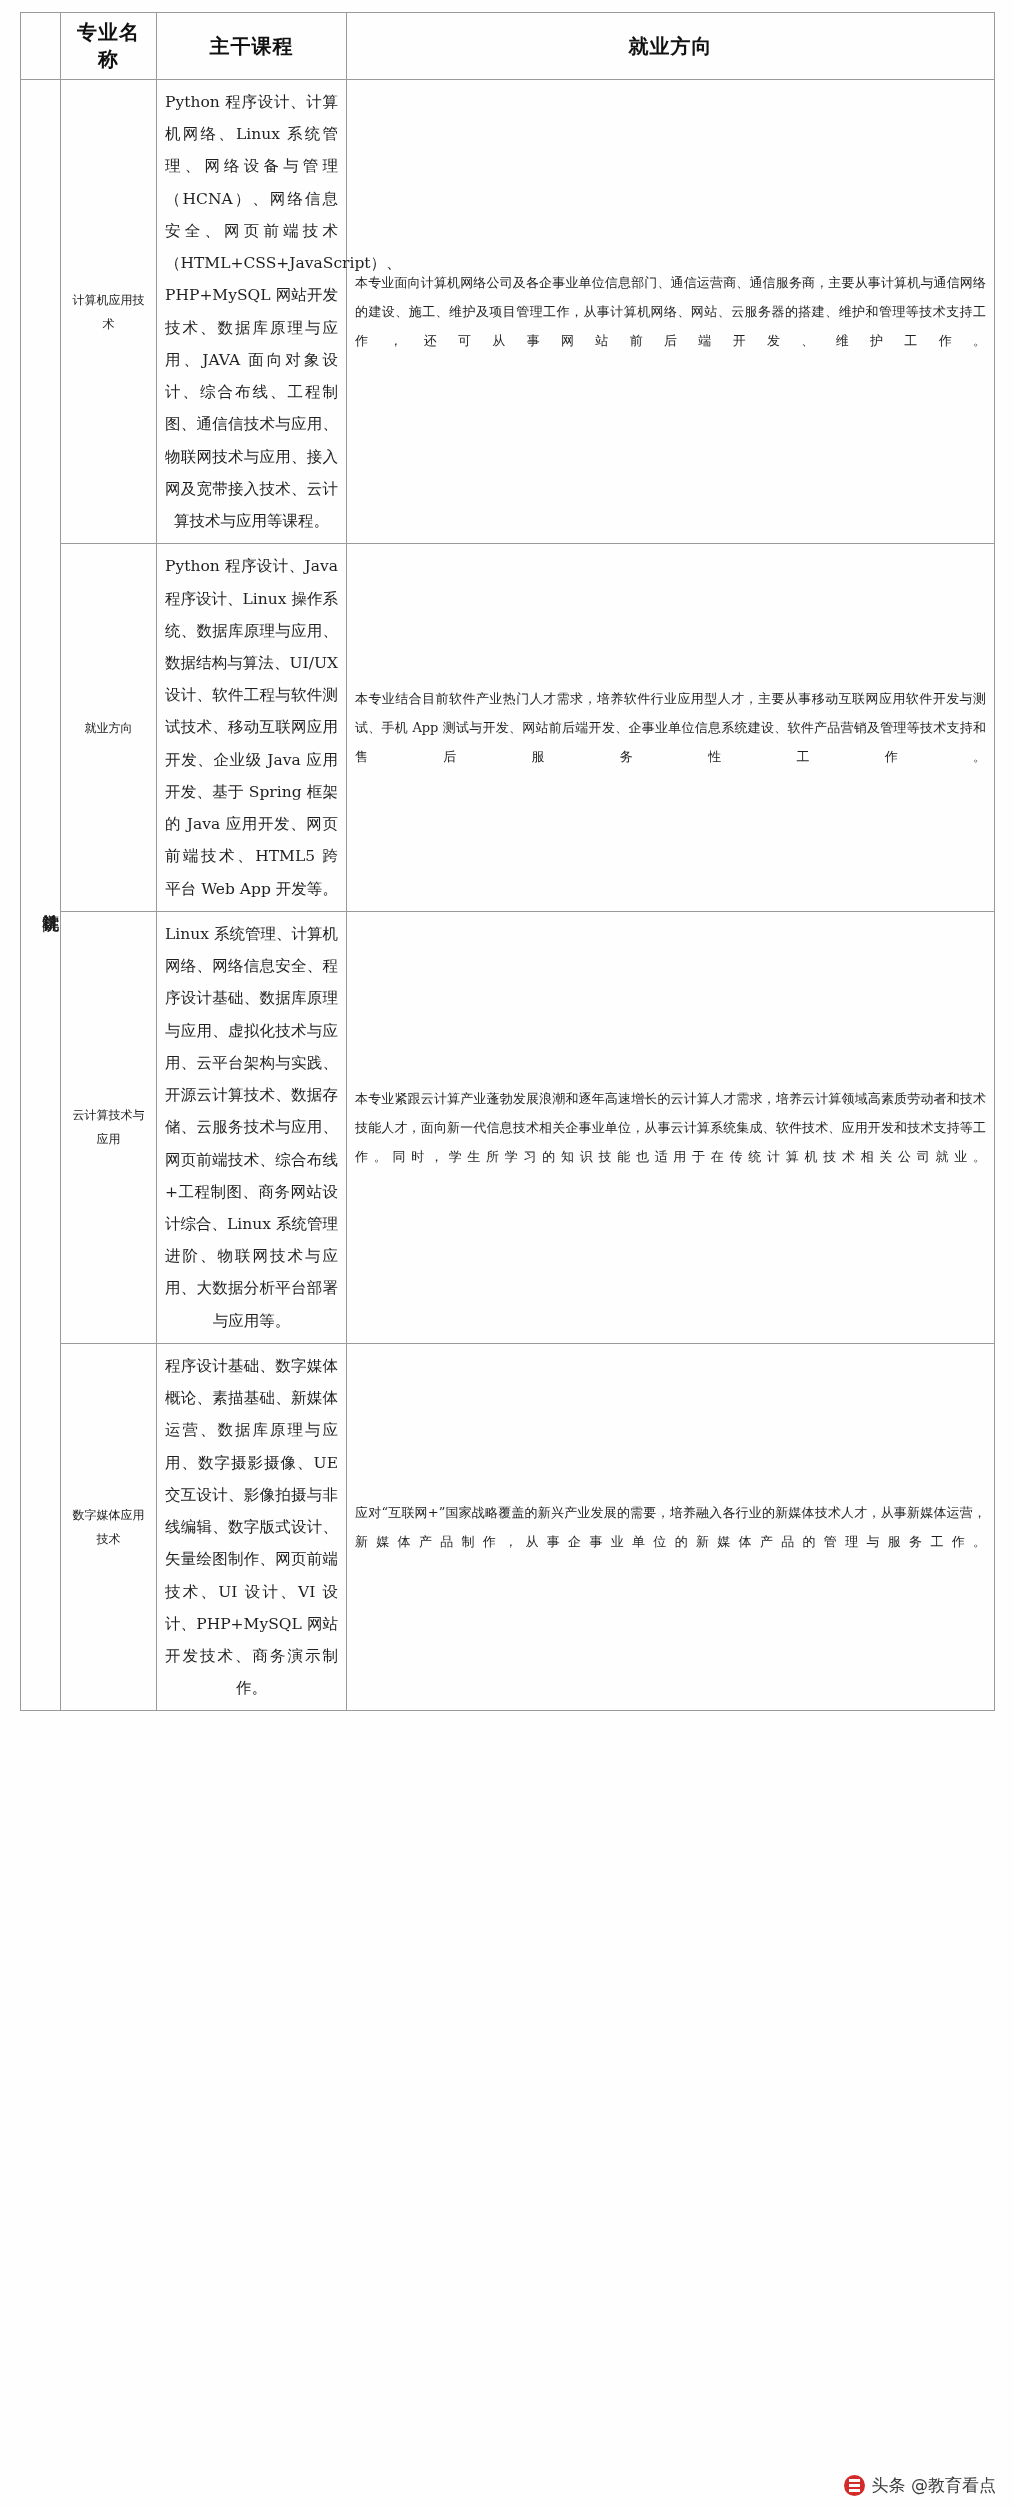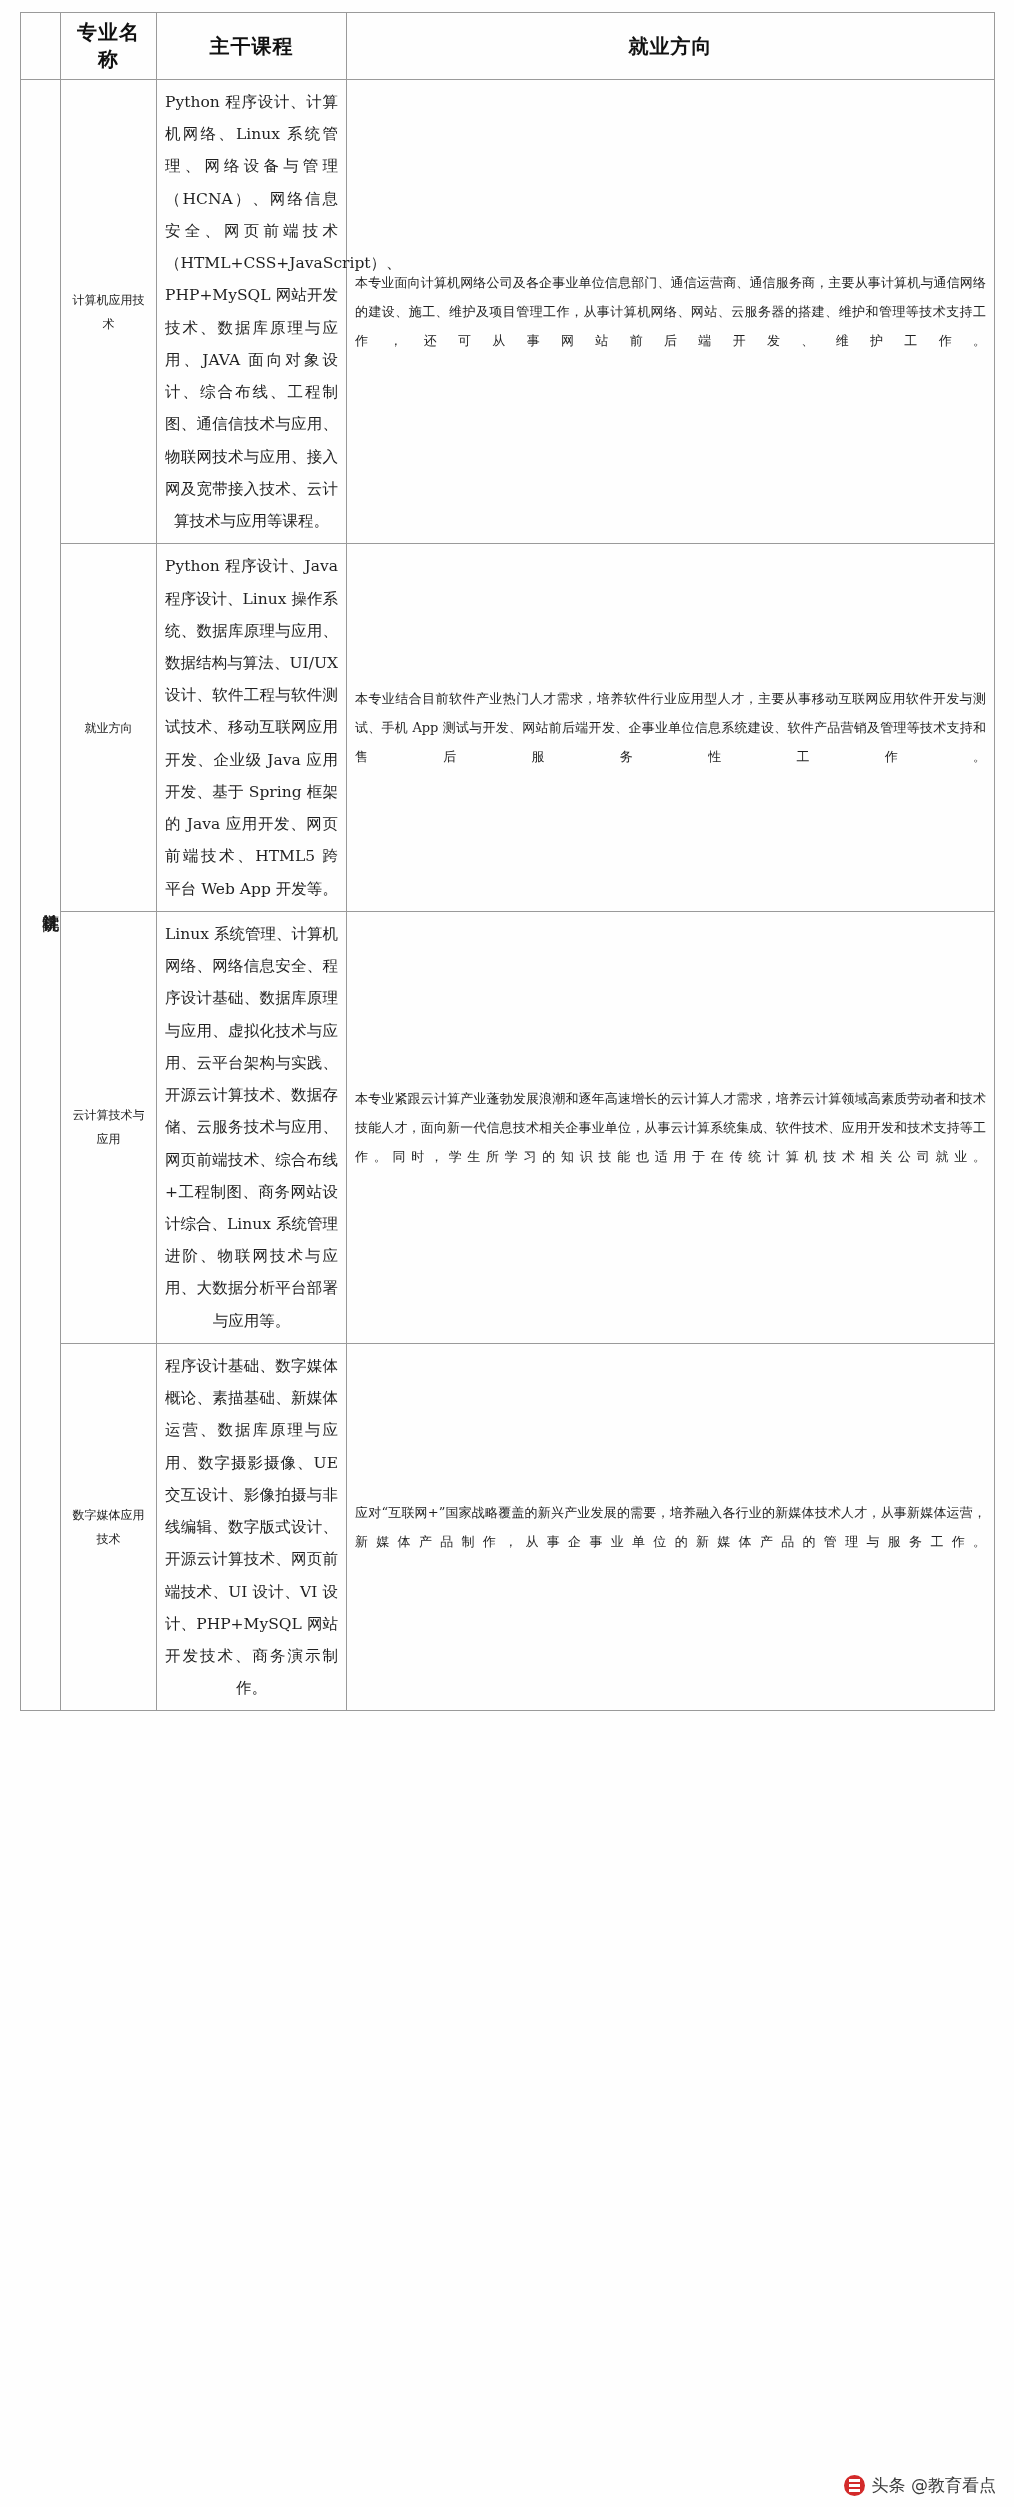--- a/index.html
+++ b/index.html
@@ -178,21 +178,21 @@
       </tr>
 
       <tr>
         <td class="major-cell">云计算技术与应用</td>
         <td class="course-cell">Linux 系统管理、计算机网络、网络信息安全、程序设计基础、数据库原理与应用、虚拟化技术与应用、云平台架构与实践、开源云计算技术、数据存储、云服务技术与应用、网页前端技术、综合布线+工程制图、商务网站设计综合、Linux 系统管理进阶、物联网技术与应用、大数据分析平台部署与应用等。</td>
         <td class="jobs-cell">本专业紧跟云计算产业蓬勃发展浪潮和逐年高速增长的云计算人才需求，培养云计算领域高素质劳动者和技术技能人才，面向新一代信息技术相关企事业单位，从事云计算系统集成、软件技术、应用开发和技术支持等工作。同时，学生所学习的知识技能也适用于在传统计算机技术相关公司就业。</td>
       </tr>
 
       <tr>
         <td class="major-cell">数字媒体应用技术</td>
-        <td class="course-cell">程序设计基础、数字媒体概论、素描基础、新媒体运营、数据库原理与应用、数字摄影摄像、UE 交互设计、影像拍摄与非线编辑、数字版式设计、开源云计算技术、网页前端技术、UI 设计、VI 设计、PHP+MySQL 网站开发技术、商务演示制作。</td>
+        <td class="course-cell">程序设计基础、数字媒体概论、素描基础、新媒体运营、数据库原理与应用、数字摄影摄像、UE 交互设计、影像拍摄与非线编辑、数字版式设计、矢量绘图制作、网页前端技术、UI 设计、VI 设计、PHP+MySQL 网站开发技术、商务演示制作。</td>
         <td class="jobs-cell">应对“互联网+”国家战略覆盖的新兴产业发展的需要，培养融入各行业的新媒体技术人才，从事新媒体运营，新媒体产品制作，从事企事业单位的新媒体产品的管理与服务工作。</td>
       </tr>
     </tbody>
   </table>
 
   <div class="watermark">
     <span class="wm-logo"></span>
     <span class="wm-text">头条 @教育看点</span>
   </div>
 

